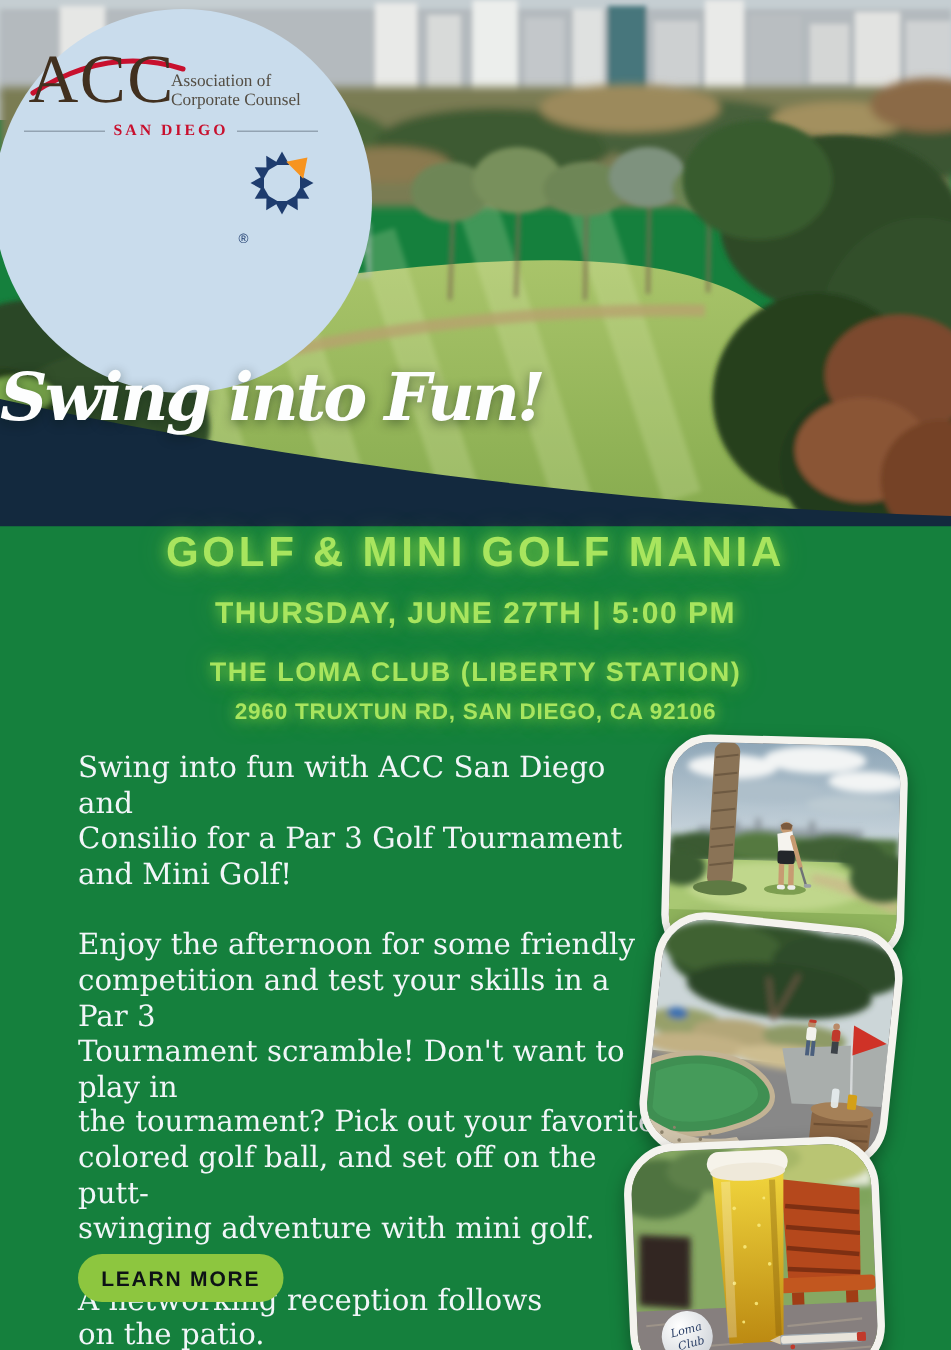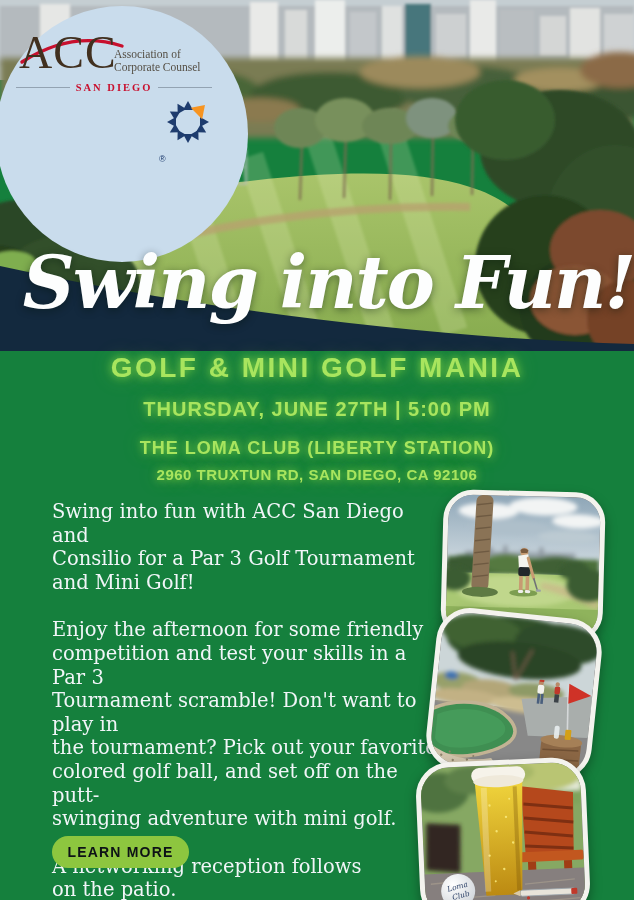--- a/index.html
+++ b/index.html
@@ -18,23 +18,23 @@
             font-size:11.5px;line-height:1.1;color:#544e44;}
   .chapter-row{position:absolute;left:20px;top:76px;width:196px;display:flex;align-items:center;gap:6px;justify-content:flex-end;}
   .chapter-line{flex:1;height:1px;background:#93a3b2;}
   .chapter-text{color:#c8102e;font-weight:bold;font-size:10.5px;letter-spacing:2px;
                 font-family:"Liberation Serif",serif;}
   .consilio-name{position:absolute;left:24px;top:108px;font-size:43px;font-weight:800;
                  color:#1e3c6e;letter-spacing:-1px;}
   .consilio-reg{position:absolute;left:163px;top:148px;font-size:9px;color:#1e3c6e;}
   .consilio-burst{position:absolute;left:166px;top:90px;width:52px;height:52px;}
   
-  .script-title{position:absolute;left:0;top:240px;width:100%;text-align:right;z-index:5;
+  .script-title{position:absolute;left:0;top:240px;width:100%;text-align:left;z-index:5;
                 font-family:"DejaVu Serif",serif;font-style:italic;font-weight:700;
-                font-size:72px;letter-spacing:-2px;color:#fdfefe;
+                font-size:44px;letter-spacing:-2px;color:#fdfefe;
                 text-shadow:0 2px 8px rgba(5,20,12,.45);}
   .hl{position:absolute;left:0;width:100%;text-align:center;z-index:5;font-weight:800;
       color:#a8e55e;text-shadow:0 0 9px rgba(150,224,70,.85),0 0 20px rgba(150,224,70,.40);}
   .hl-event{top:352px;font-size:28px;letter-spacing:2.5px;}
   .hl-datetime{top:398px;font-size:20px;letter-spacing:1px;}
   .hl-venue{top:438px;font-size:18px;letter-spacing:1px;}
   .hl-address{top:466px;font-size:15px;letter-spacing:.5px;}
   
   .body-copy{position:absolute;left:52px;top:500px;width:388px;z-index:5;
              font-family:"DejaVu Serif",serif;font-size:19.5px;line-height:23.6px;color:#f1f5f8;}

